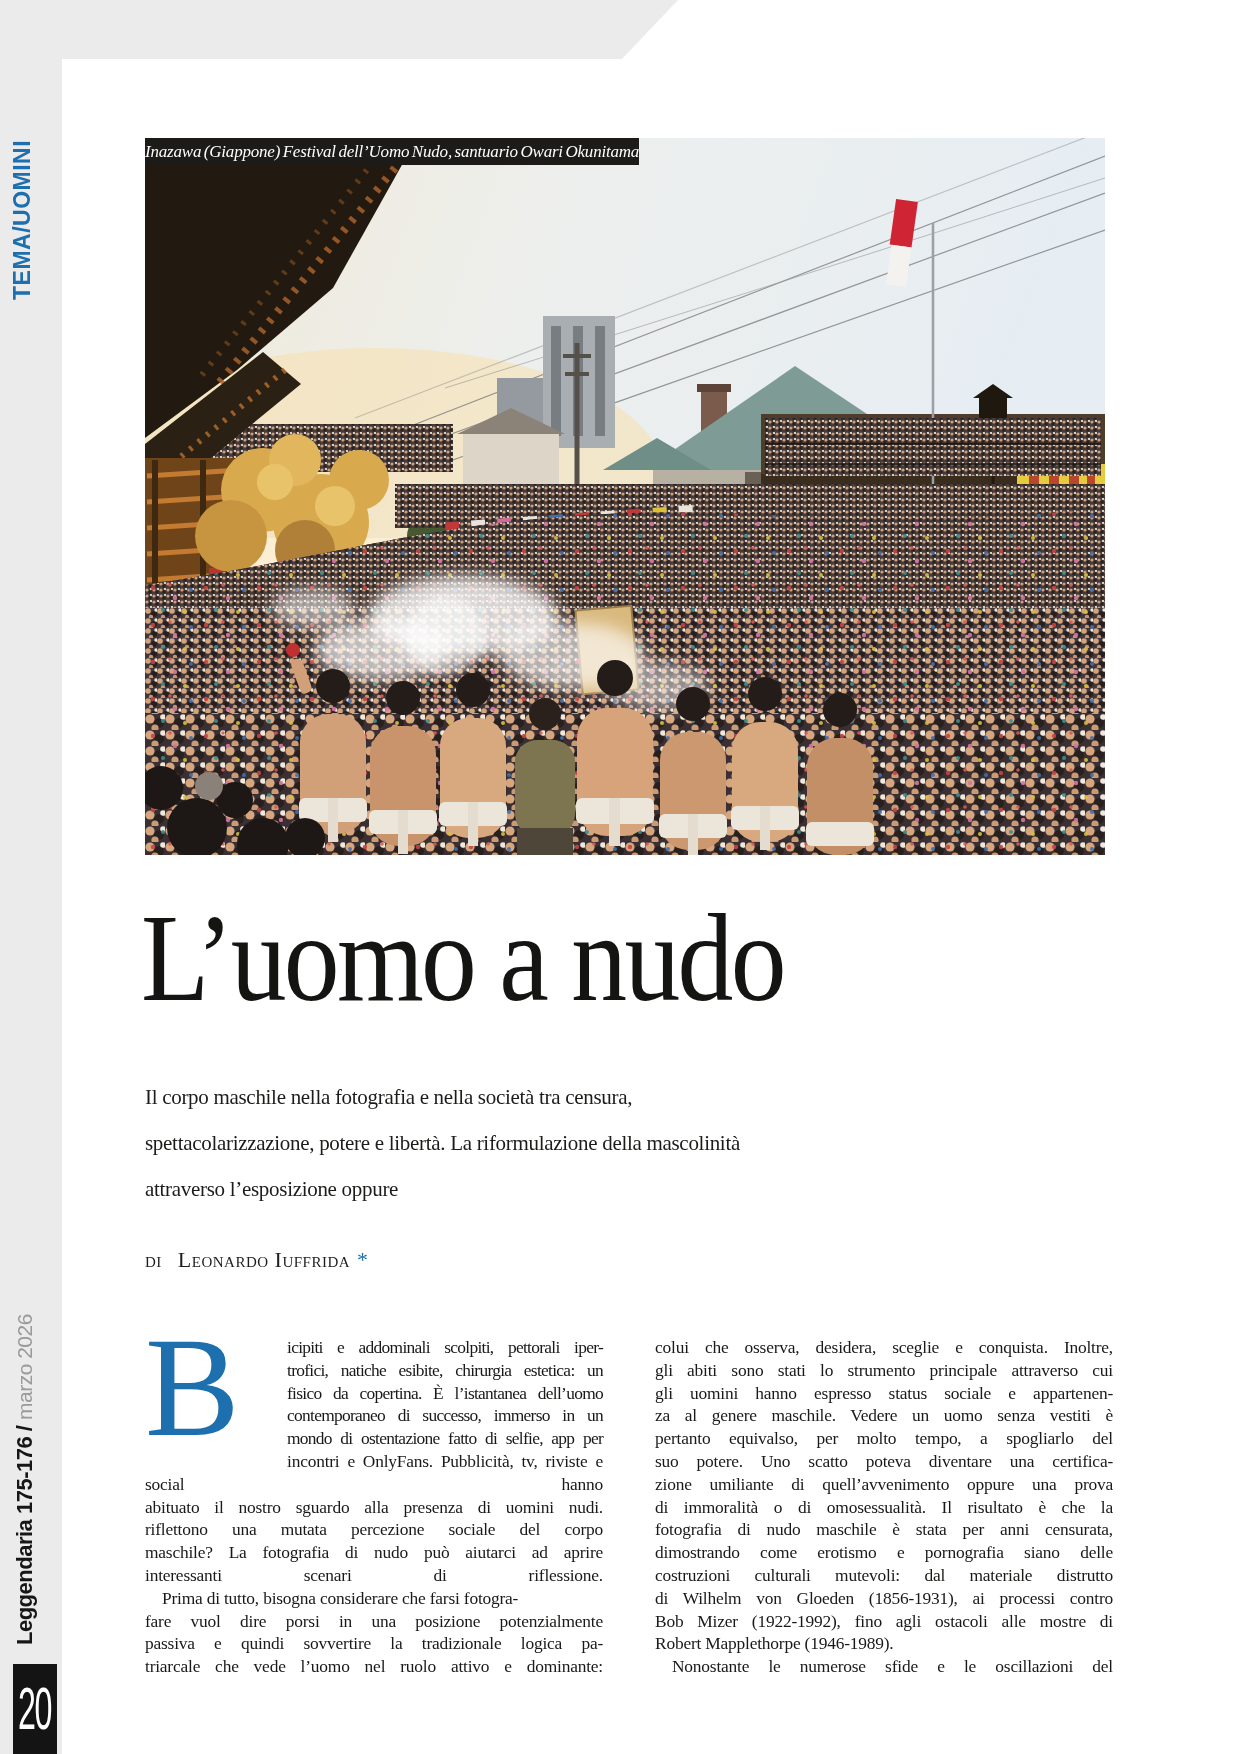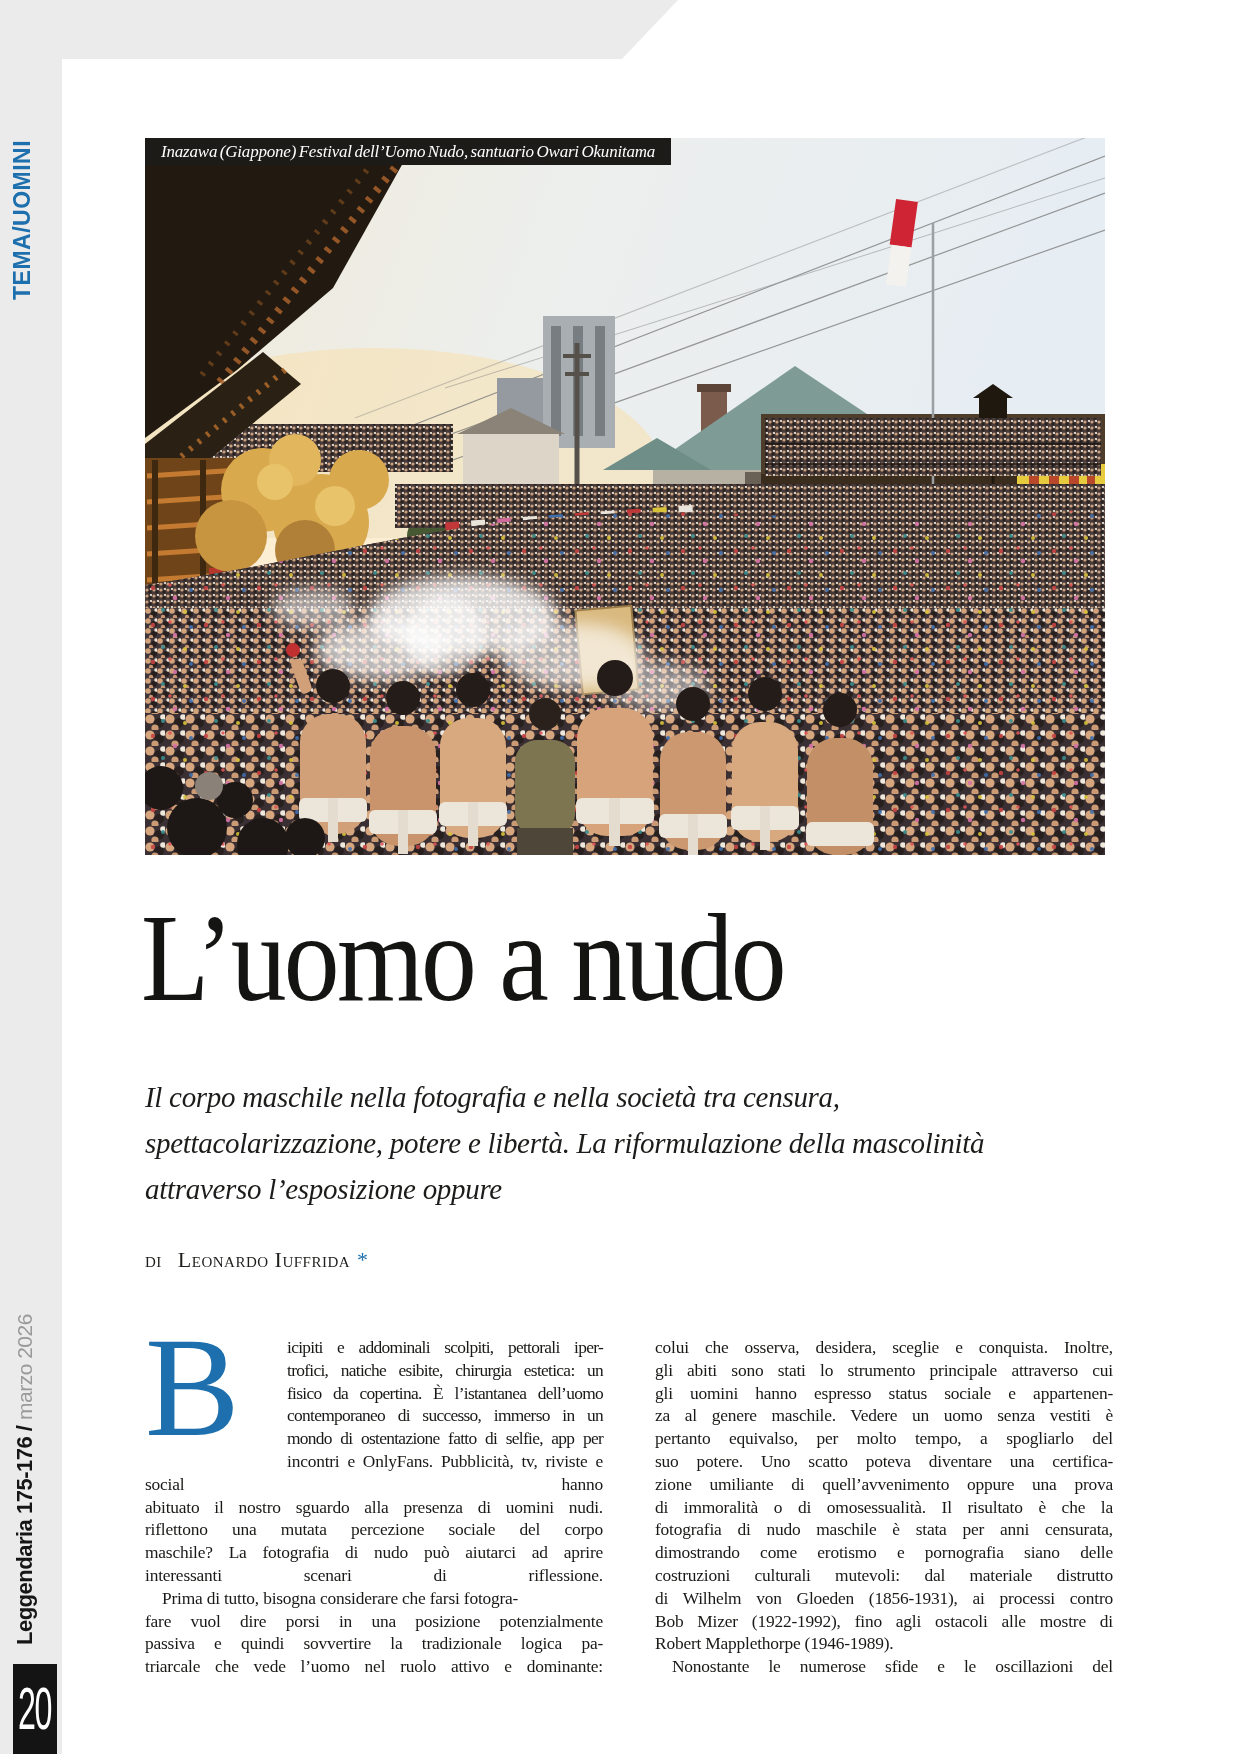--- a/index.html
+++ b/index.html
@@ -28,29 +28,29 @@
   .issue-light{font-weight:normal;color:#9a9a9a;font-size:21px;letter-spacing:-.5px;}
   
   .pagenum{position:absolute;left:13px;top:1664px;width:44px;height:90px;background:#141414;
            display:flex;align-items:center;justify-content:center;}
   .pagenum span{color:#fff;font-family:"Liberation Sans",sans-serif;font-size:46px;line-height:1;
                 transform:scale(.7,1.28);letter-spacing:-2px;}
   
   .photo{position:absolute;left:145px;top:138px;width:960px;height:717px;margin:0;}
   .photo svg{display:block;width:960px;height:717px;}
   .caption{position:absolute;left:0;top:0;height:27px;line-height:27px;background:#1d1b18;
-           color:#fff;font-style:italic;font-size:17px;padding:0 16px;white-space:nowrap;
+           color:#fff;font-style:italic;font-size:17px;padding:0 0;white-space:nowrap;
            letter-spacing:-.2px;word-spacing:-1.5px;}
   
   .title{position:absolute;left:141px;top:896px;margin:0;font-weight:normal;
          font-size:124px;line-height:1.02;letter-spacing:-3px;color:#141412;
          transform:scaleX(.9);transform-origin:left top;white-space:nowrap;}
   
   .standfirst{position:absolute;left:145px;top:1074px;width:930px;
-              font-style:italic;font-size:29px;line-height:46px;color:#1c1c1a;letter-spacing:-.3px;}
+              font-size:21px;line-height:46px;color:#1c1c1a;letter-spacing:-.3px;}
   
   .byline{position:absolute;left:145px;top:1247px;font-size:22px;color:#1e1e1c;
           font-variant:small-caps;letter-spacing:.5px;}
   .by-name{margin-left:16px;}
   .by-mark{color:var(--blue);margin-left:7px;font-variant:normal;}
   
   .col{position:absolute;top:1336px;width:458px;font-size:17.4px;line-height:22.8px;
        color:var(--ink);letter-spacing:-.2px;}
   .col-left{left:145px;}
   .col-right{left:655px;}

